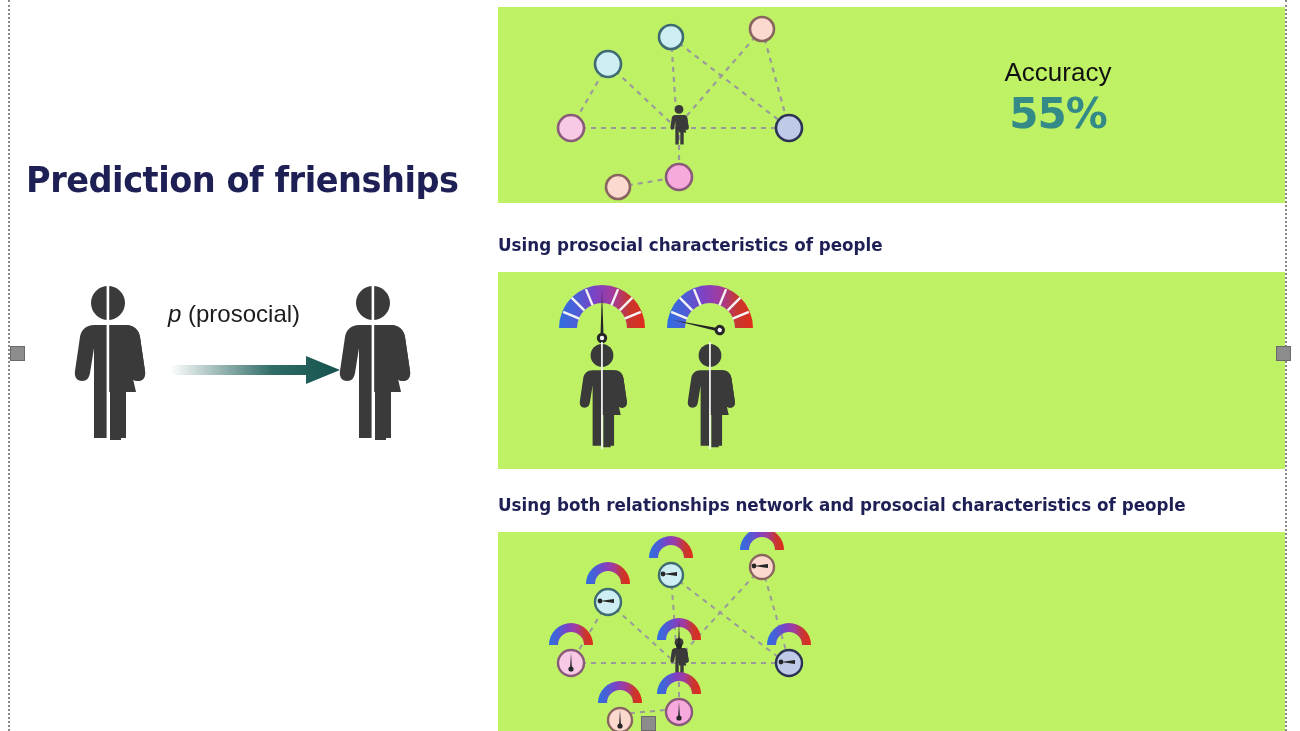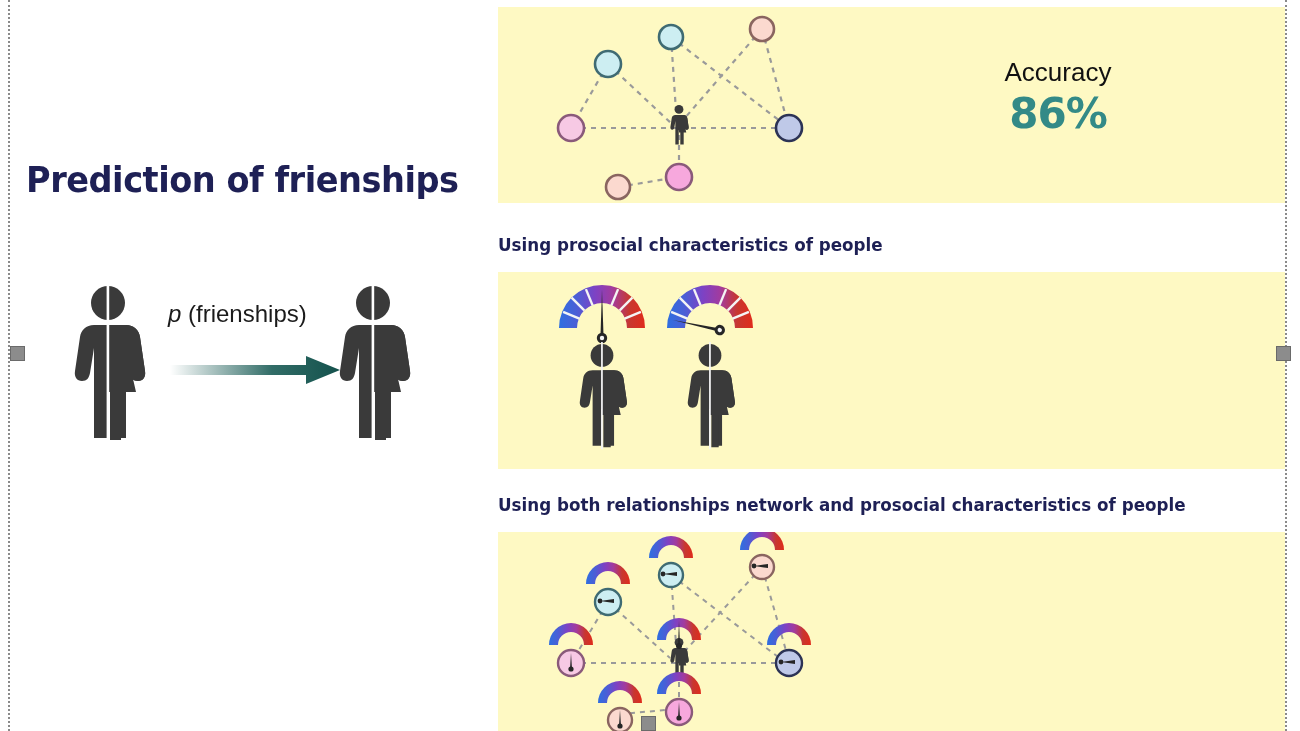--- a/index.html
+++ b/index.html
@@ -48,21 +48,21 @@
     font-family:"Liberation Sans", sans-serif;
     font-size:24px;color:#1b1b1b;white-space:nowrap;
   }
   #p-label .ital{font-style:italic;}
   #arrow-wrap{position:absolute;left:122px;top:73px;width:170px;height:34px;}
 
   
   #right-col{position:absolute;left:490px;top:0;width:810px;height:731px;}
   .panel{
     position:absolute;left:8px;width:787px;
-    background:#fef9c3;
+    background:#bef264;
   }
   #panel-1{top:7px;height:196px;}
   #panel-2{top:272px;height:197px;}
   #panel-3{top:532px;height:199px;}
   .panel-label{
     position:absolute;left:8px;
     font-family:"DejaVu Sans", sans-serif;
     font-weight:700;font-size:18px;color:#1e2055;
     white-space:nowrap;
     transform:scaleX(0.93);
@@ -101,21 +101,21 @@
           <circle cx="38" cy="20" r="17"></circle>
           <path d="M20 42 h36 c8 0 13 5 14 12 l5 34 c1 6 -2 10 -7 10 c-5 0 -7 -3 -8 -8 l-4 -25 v90 h-13 v-55 h-6 v55 h-13 v-90 l-4 25 c-1 5 -3 8 -8 8 c-5 0 -8 -4 -7 -10 l5 -34 c1 -7 6 -12 14 -12 z"></path>
           <path d="M38 42 h18 c8 0 13 5 14 12 l5 34 c1 6 -2 10 -7 10 c-5 0 -7 -3 -8 -8 l-4 -25 l10 44 h-28 z"></path>
           <path d="M38 109 h13 v48 h-11 v-48 z"></path>
         </g>
         <rect x="36.6" y="0" width="2.6" height="160" fill="#ffffff"></rect>
       </svg>
     </div>
 
     <div id="p-label">
-      <span class="ital">p</span><span> (frienships)</span>
+      <span class="ital">p</span><span> (prosocial)</span>
     </div>
 
     <div id="arrow-wrap">
       <svg width="170" height="34" viewBox="0 0 170 34" aria-hidden="true">
         <defs>
           <linearGradient id="arrowGrad" x1="0" y1="0" x2="1" y2="0">
             <stop offset="0%" stop-color="#1a5c56" stop-opacity="0"></stop>
             <stop offset="30%" stop-color="#1a5c56" stop-opacity="0.45"></stop>
             <stop offset="60%" stop-color="#1a5c56" stop-opacity="0.9"></stop>
             <stop offset="100%" stop-color="#14514c" stop-opacity="1"></stop>
@@ -169,21 +169,21 @@
           <circle cx="264" cy="22" r="12" fill="#fbd9cf" stroke="#8a6560"></circle>
           <circle cx="73" cy="121" r="13" fill="#f7c9e4" stroke="#8a5a7a"></circle>
           <circle cx="291" cy="121" r="13" fill="#bfc9e8" stroke="#2c3355"></circle>
           <circle cx="181" cy="170" r="13" fill="#f7a8dd" stroke="#8a5a7a"></circle>
           <circle cx="120" cy="180" r="12" fill="#fbd9cf" stroke="#8a6560"></circle>
         </g>
       </svg>
     </div>
     <div class="acc-block" id="acc-1">
       <div class="acc-word">Accuracy</div>
-      <div class="acc-val">86%</div>
+      <div class="acc-val">55%</div>
     </div>
   </div>
 
   <div class="panel-label" id="label-2">Using prosocial characteristics of people</div>
 
   <div class="panel" id="panel-2">
     <div class="viz">
       <svg width="400" height="197" viewBox="0 0 400 197" aria-hidden="true">
         <defs>
           <linearGradient id="gaugeGrad" x1="0" y1="0" x2="1" y2="0">

